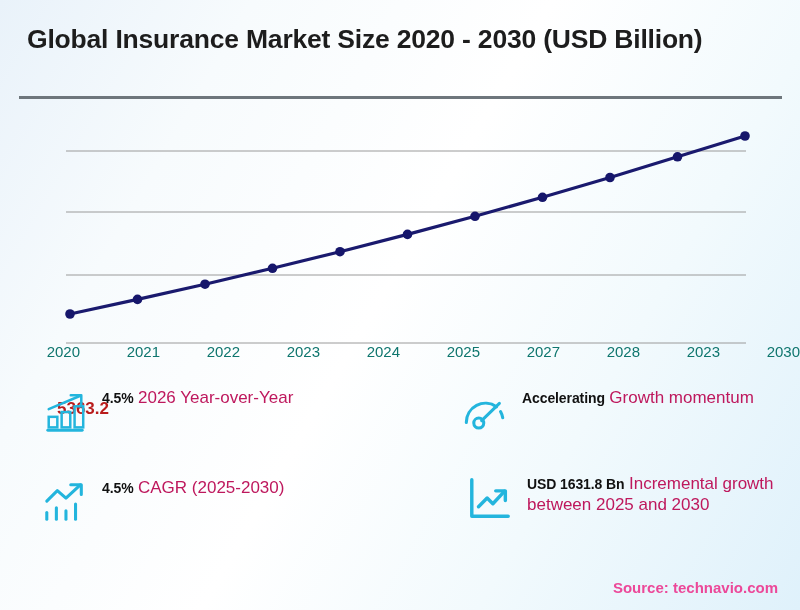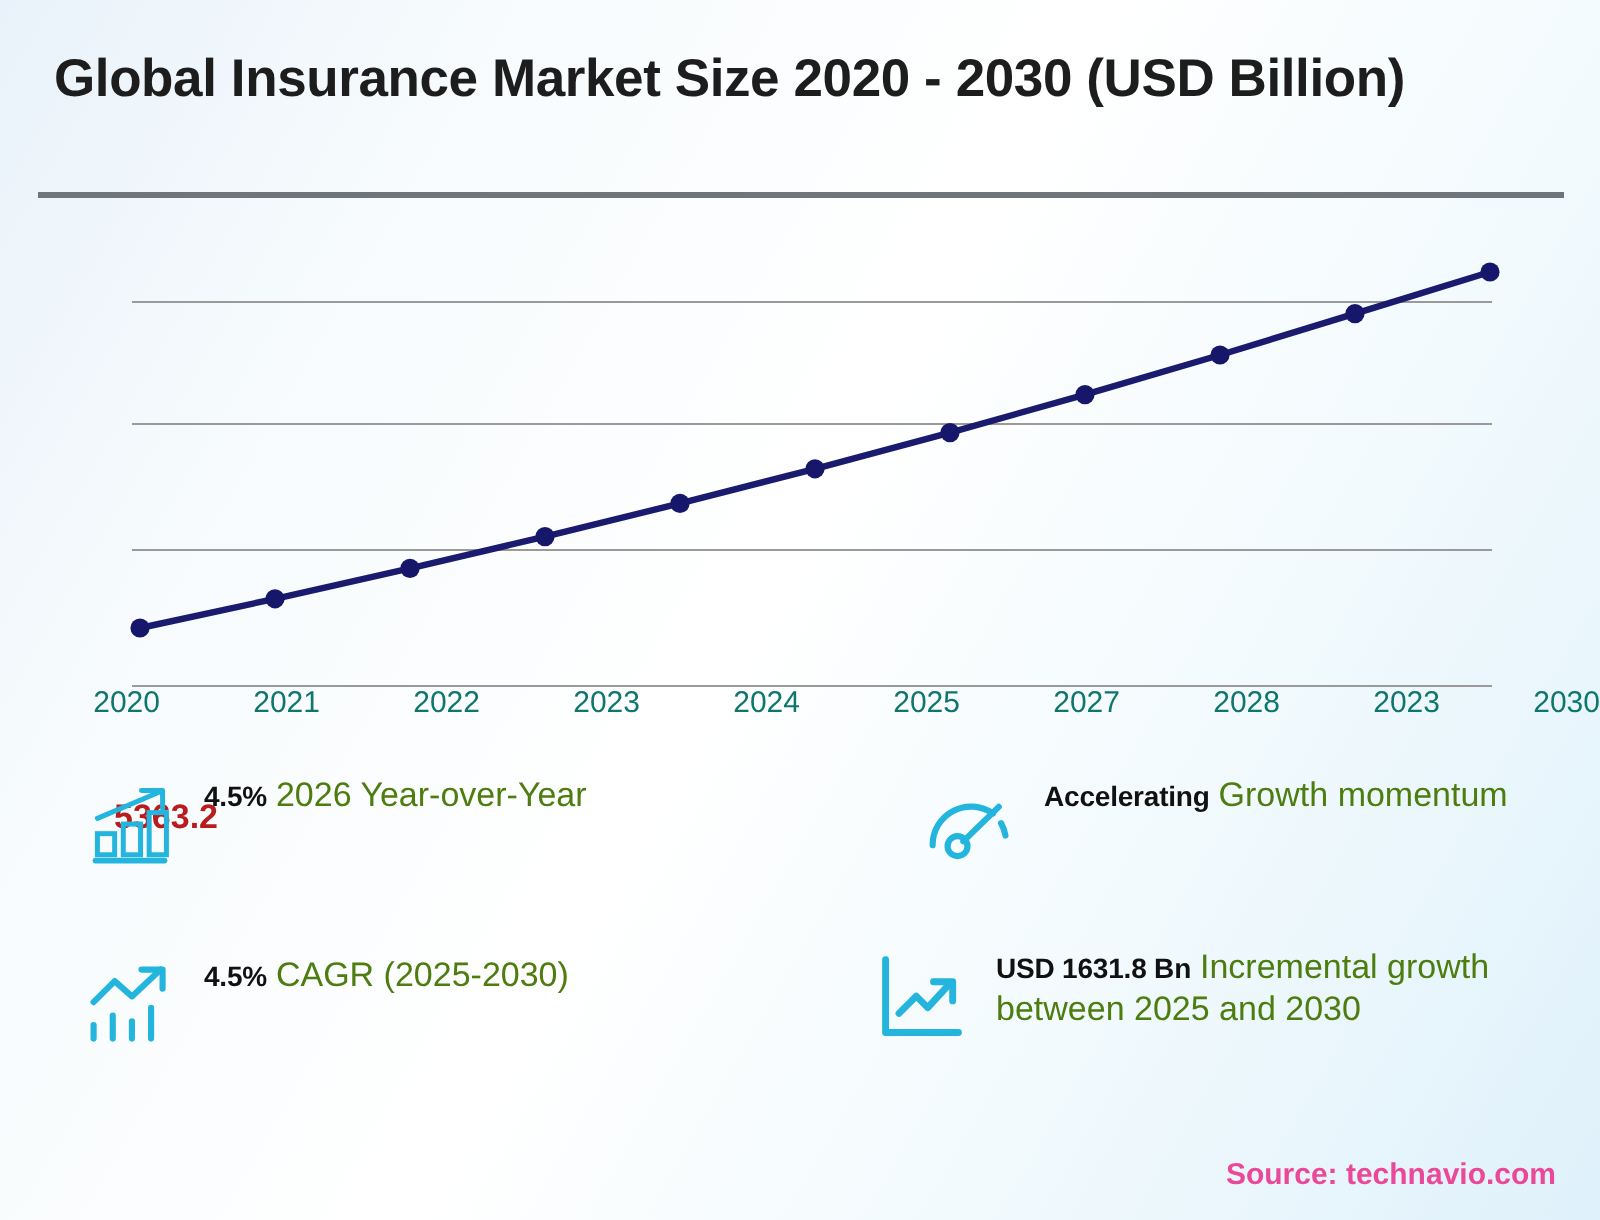--- a/index.html
+++ b/index.html
@@ -45,26 +45,26 @@
   .kpi .ico{
     width:46px;height:46px;flex:0 0 46px;margin-right:14px;margin-top:2px;
   }
   .kpi .ico svg{display:block;width:46px;height:46px;}
   .kpi .txt{display:block;}
   .kpi .big{
     font-size:14px;font-weight:bold;color:#111;line-height:1.18;
     margin-bottom:2px;letter-spacing:-0.1px;
   }
   .kpi .sub{
-    font-size:17px;color:#4d7c0f;line-height:1.23;font-weight:400;
+    font-size:17px;color:#be185d;line-height:1.23;font-weight:400;
   }
   #kpi-yoy{left:42px;top:6px;}
   #kpi-cagr{left:42px;top:96px;}
   #kpi-momentum{left:462px;top:6px;justify-content:flex-end;}
-  #kpi-incremental{left:438px;top:92px;}
+  #kpi-incremental{left:467px;top:92px;}
 
   
   .source{
     position:absolute;right:22px;bottom:14px;
     font-size:15px;font-weight:bold;color:#ec4899;
   }
 </style>
 </head>
 <body>
 

